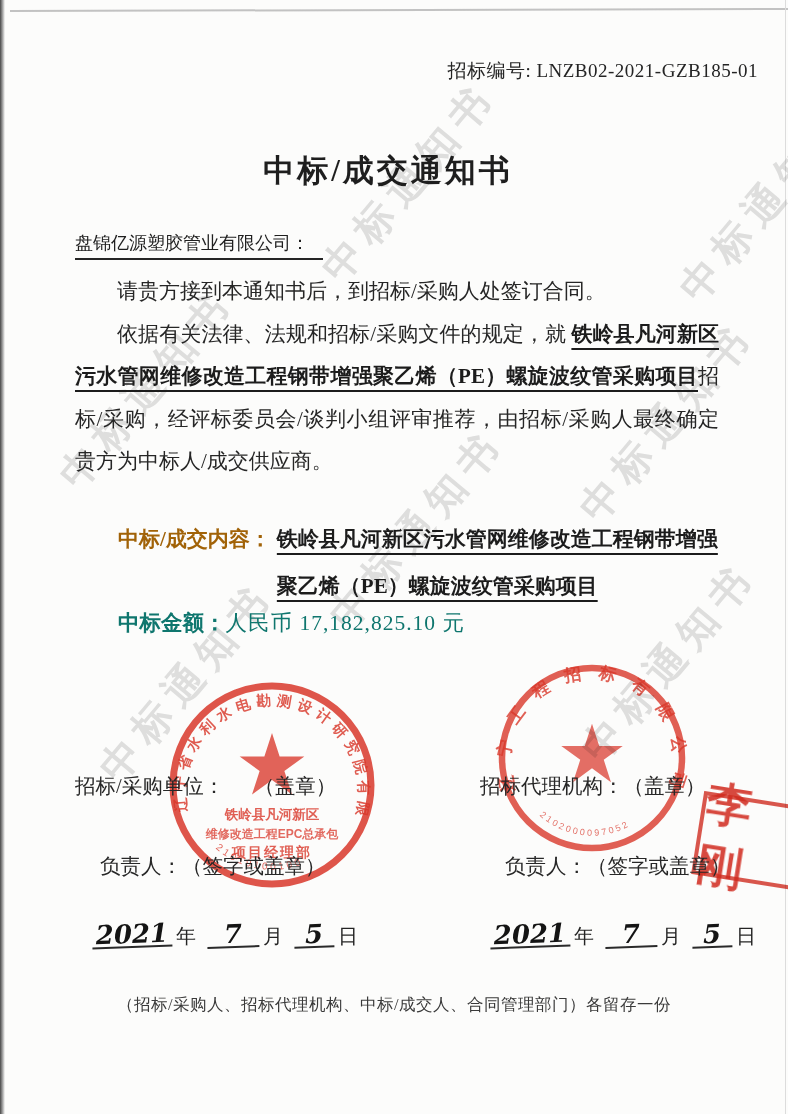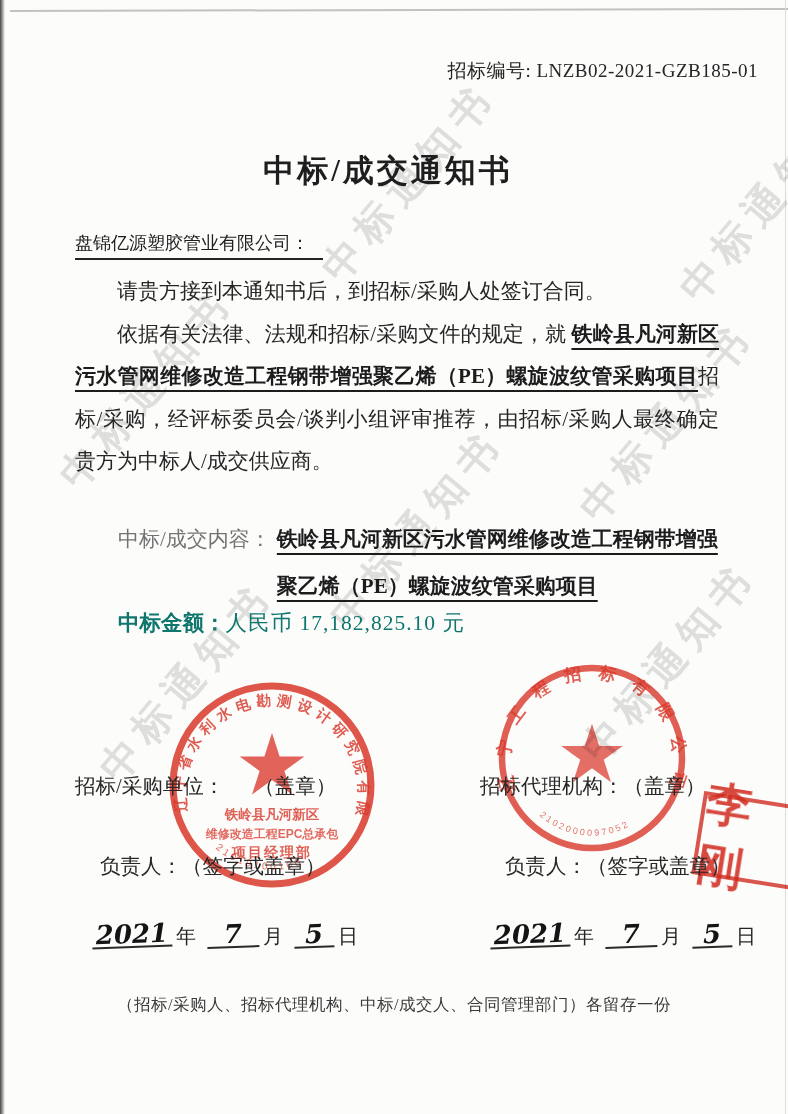--- a/index.html
+++ b/index.html
@@ -28,21 +28,21 @@
   .recipient{position:absolute;left:75px;top:231px;font-size:18px;font-weight:400;
     border-bottom:2px solid #252525;padding:0 14px 3px 0;color:#1f1f1f;}
 
   .body-text{position:absolute;left:75px;top:270px;width:644px;
     font-size:21px;line-height:42.5px;text-align:justify;color:#262626;}
   .body-text p{margin:0;text-indent:2em;}
   .u-proj{font-weight:700;text-decoration:underline;text-underline-offset:7px;
     text-decoration-thickness:2px;color:#1c1c1c;}
 
   .award-content{position:absolute;left:118px;top:516px;width:600px;display:flex;}
-  .award-content .lbl{font-size:21px;font-weight:400;white-space:nowrap;line-height:47px;color:#737373;}
+  .award-content .lbl{font-size:21px;font-weight:700;white-space:nowrap;line-height:47px;color:#a16207;}
   .award-content .val{font-size:21px;font-weight:700;line-height:47px;width:462px;margin-left:6px;
     text-decoration:underline;text-underline-offset:7px;text-decoration-thickness:2px;color:#1c1c1c;}
   .award-amount{position:absolute;left:118px;top:608px;font-size:21.5px;color:#0f766e;}
   .award-amount .lbl{font-weight:700;}
   .award-amount .num{letter-spacing:1px;}
 
   .sig-row{position:absolute;font-size:20.5px;color:#272727;white-space:nowrap;text-align:center;}
   .gap30{display:inline-block;width:30px;}
 
   .date-row{position:absolute;font-size:20px;color:#242424;white-space:nowrap;}

